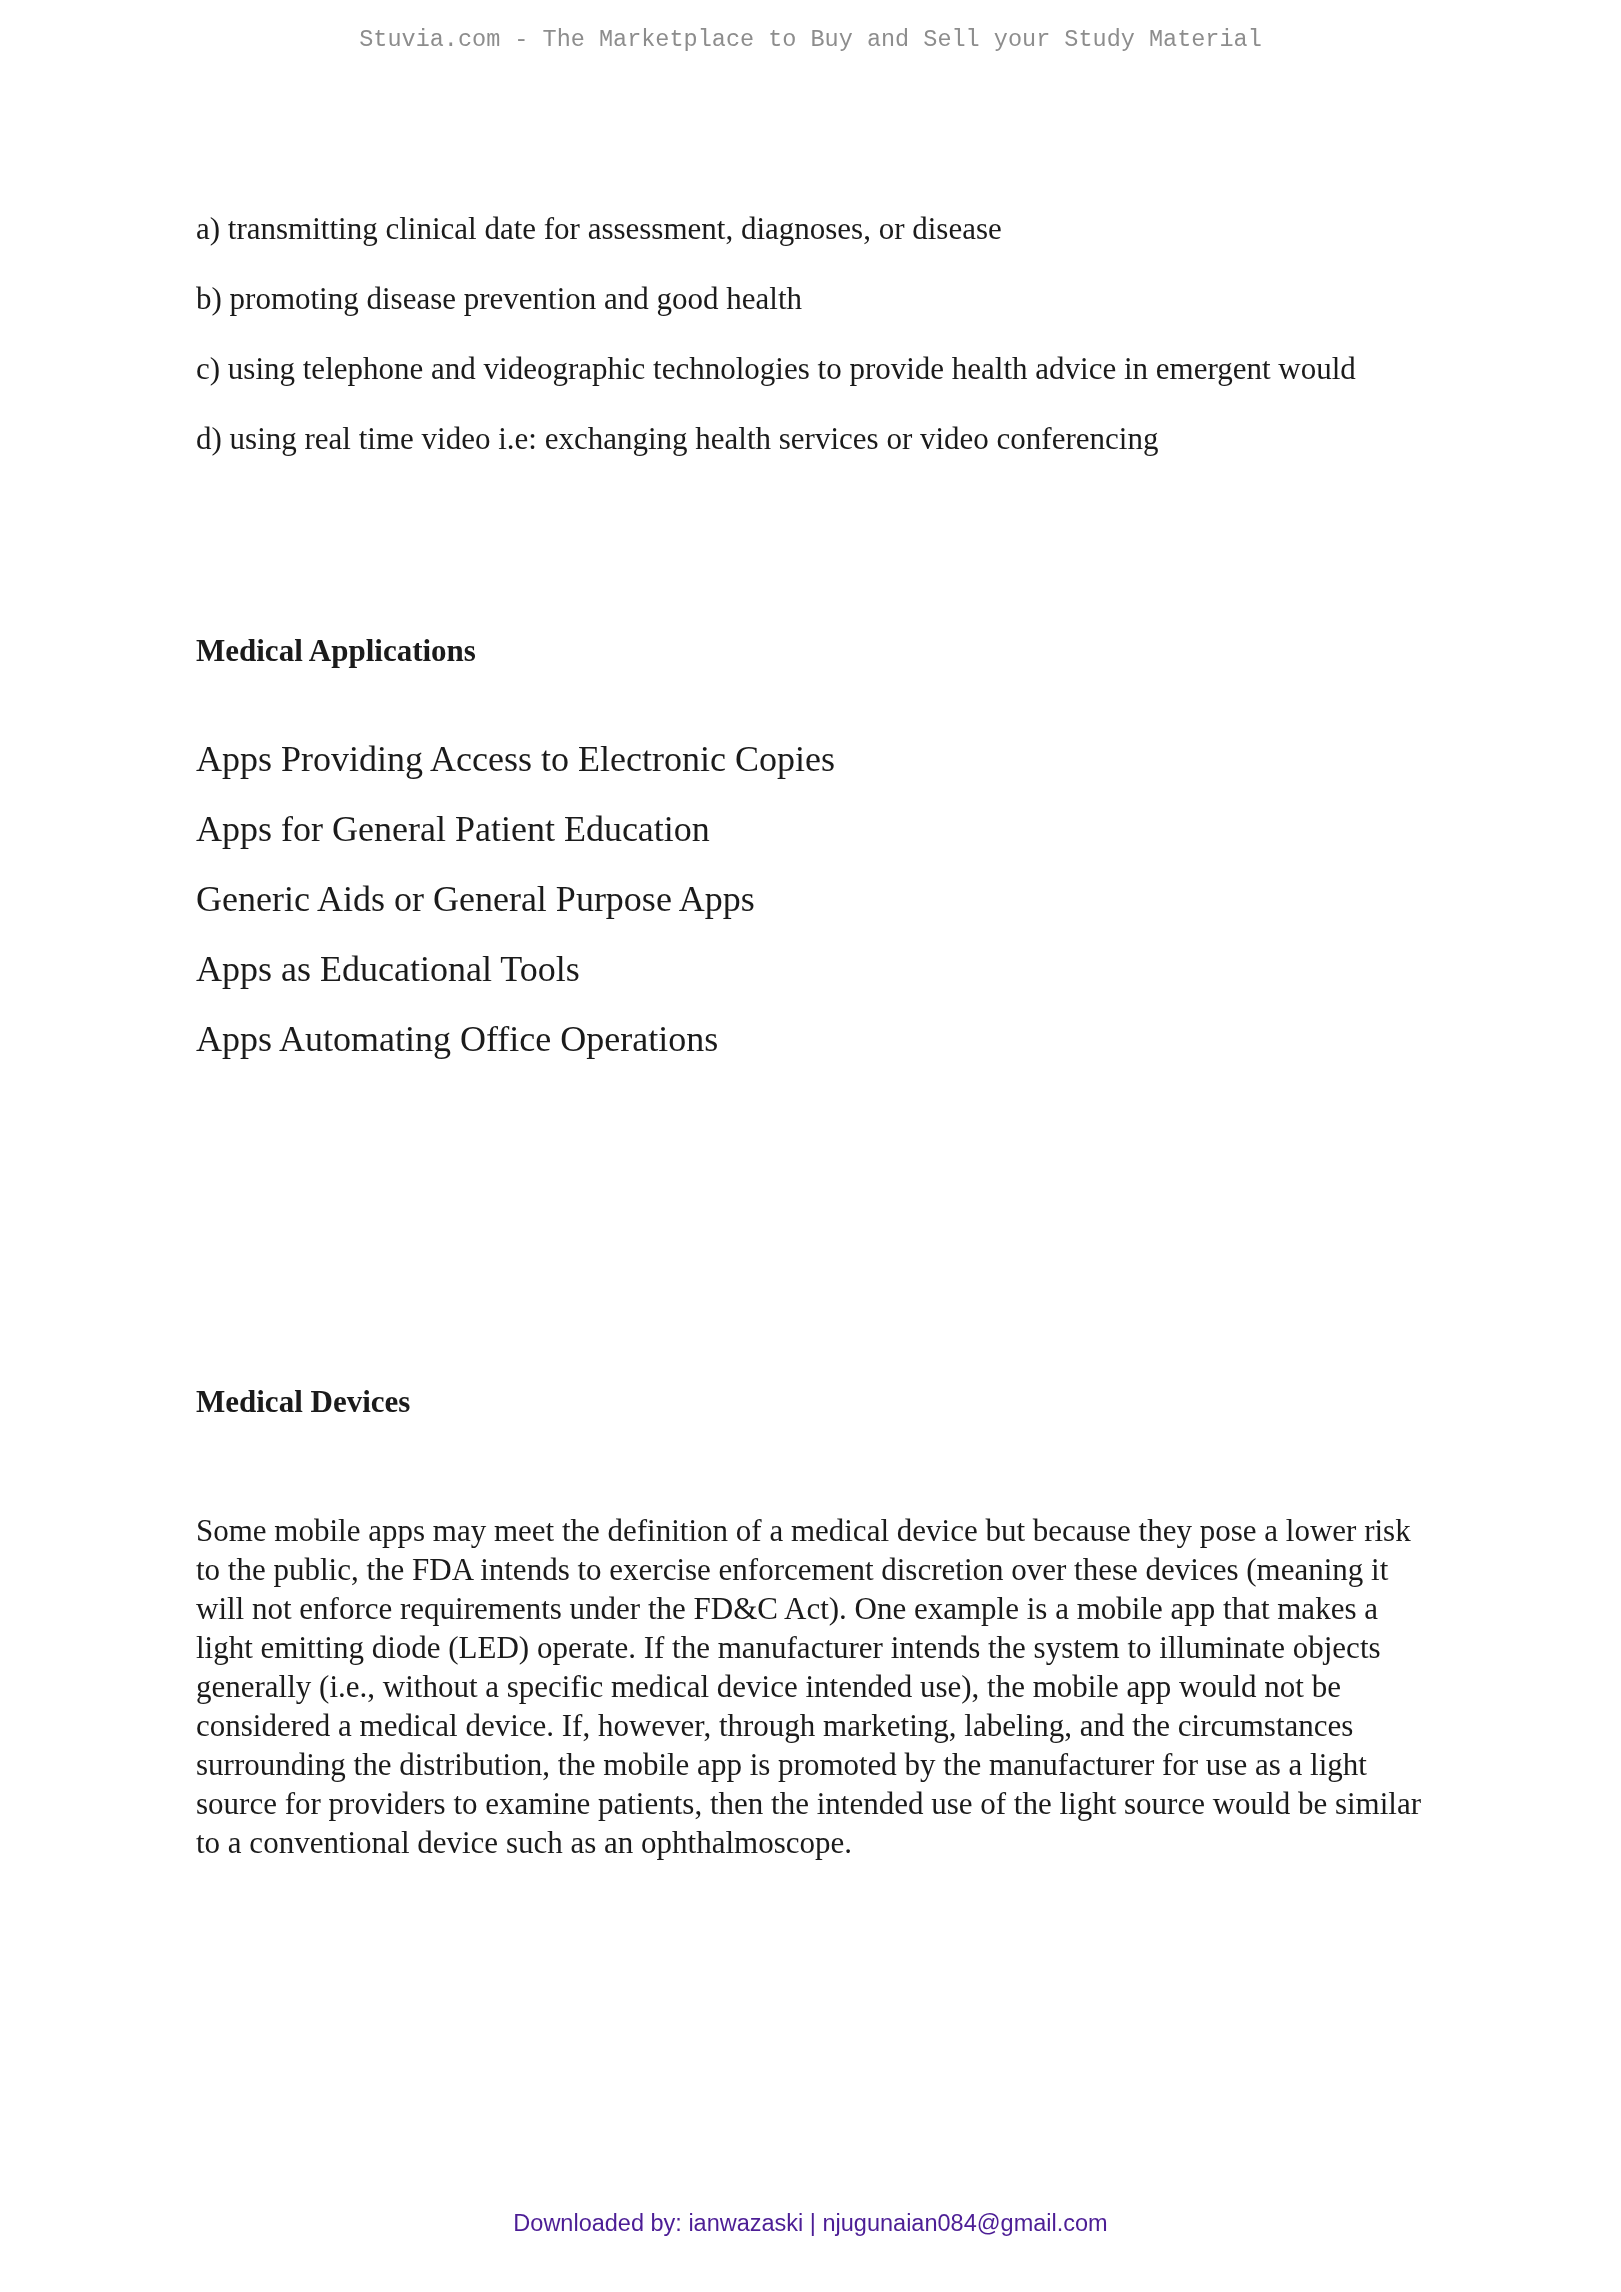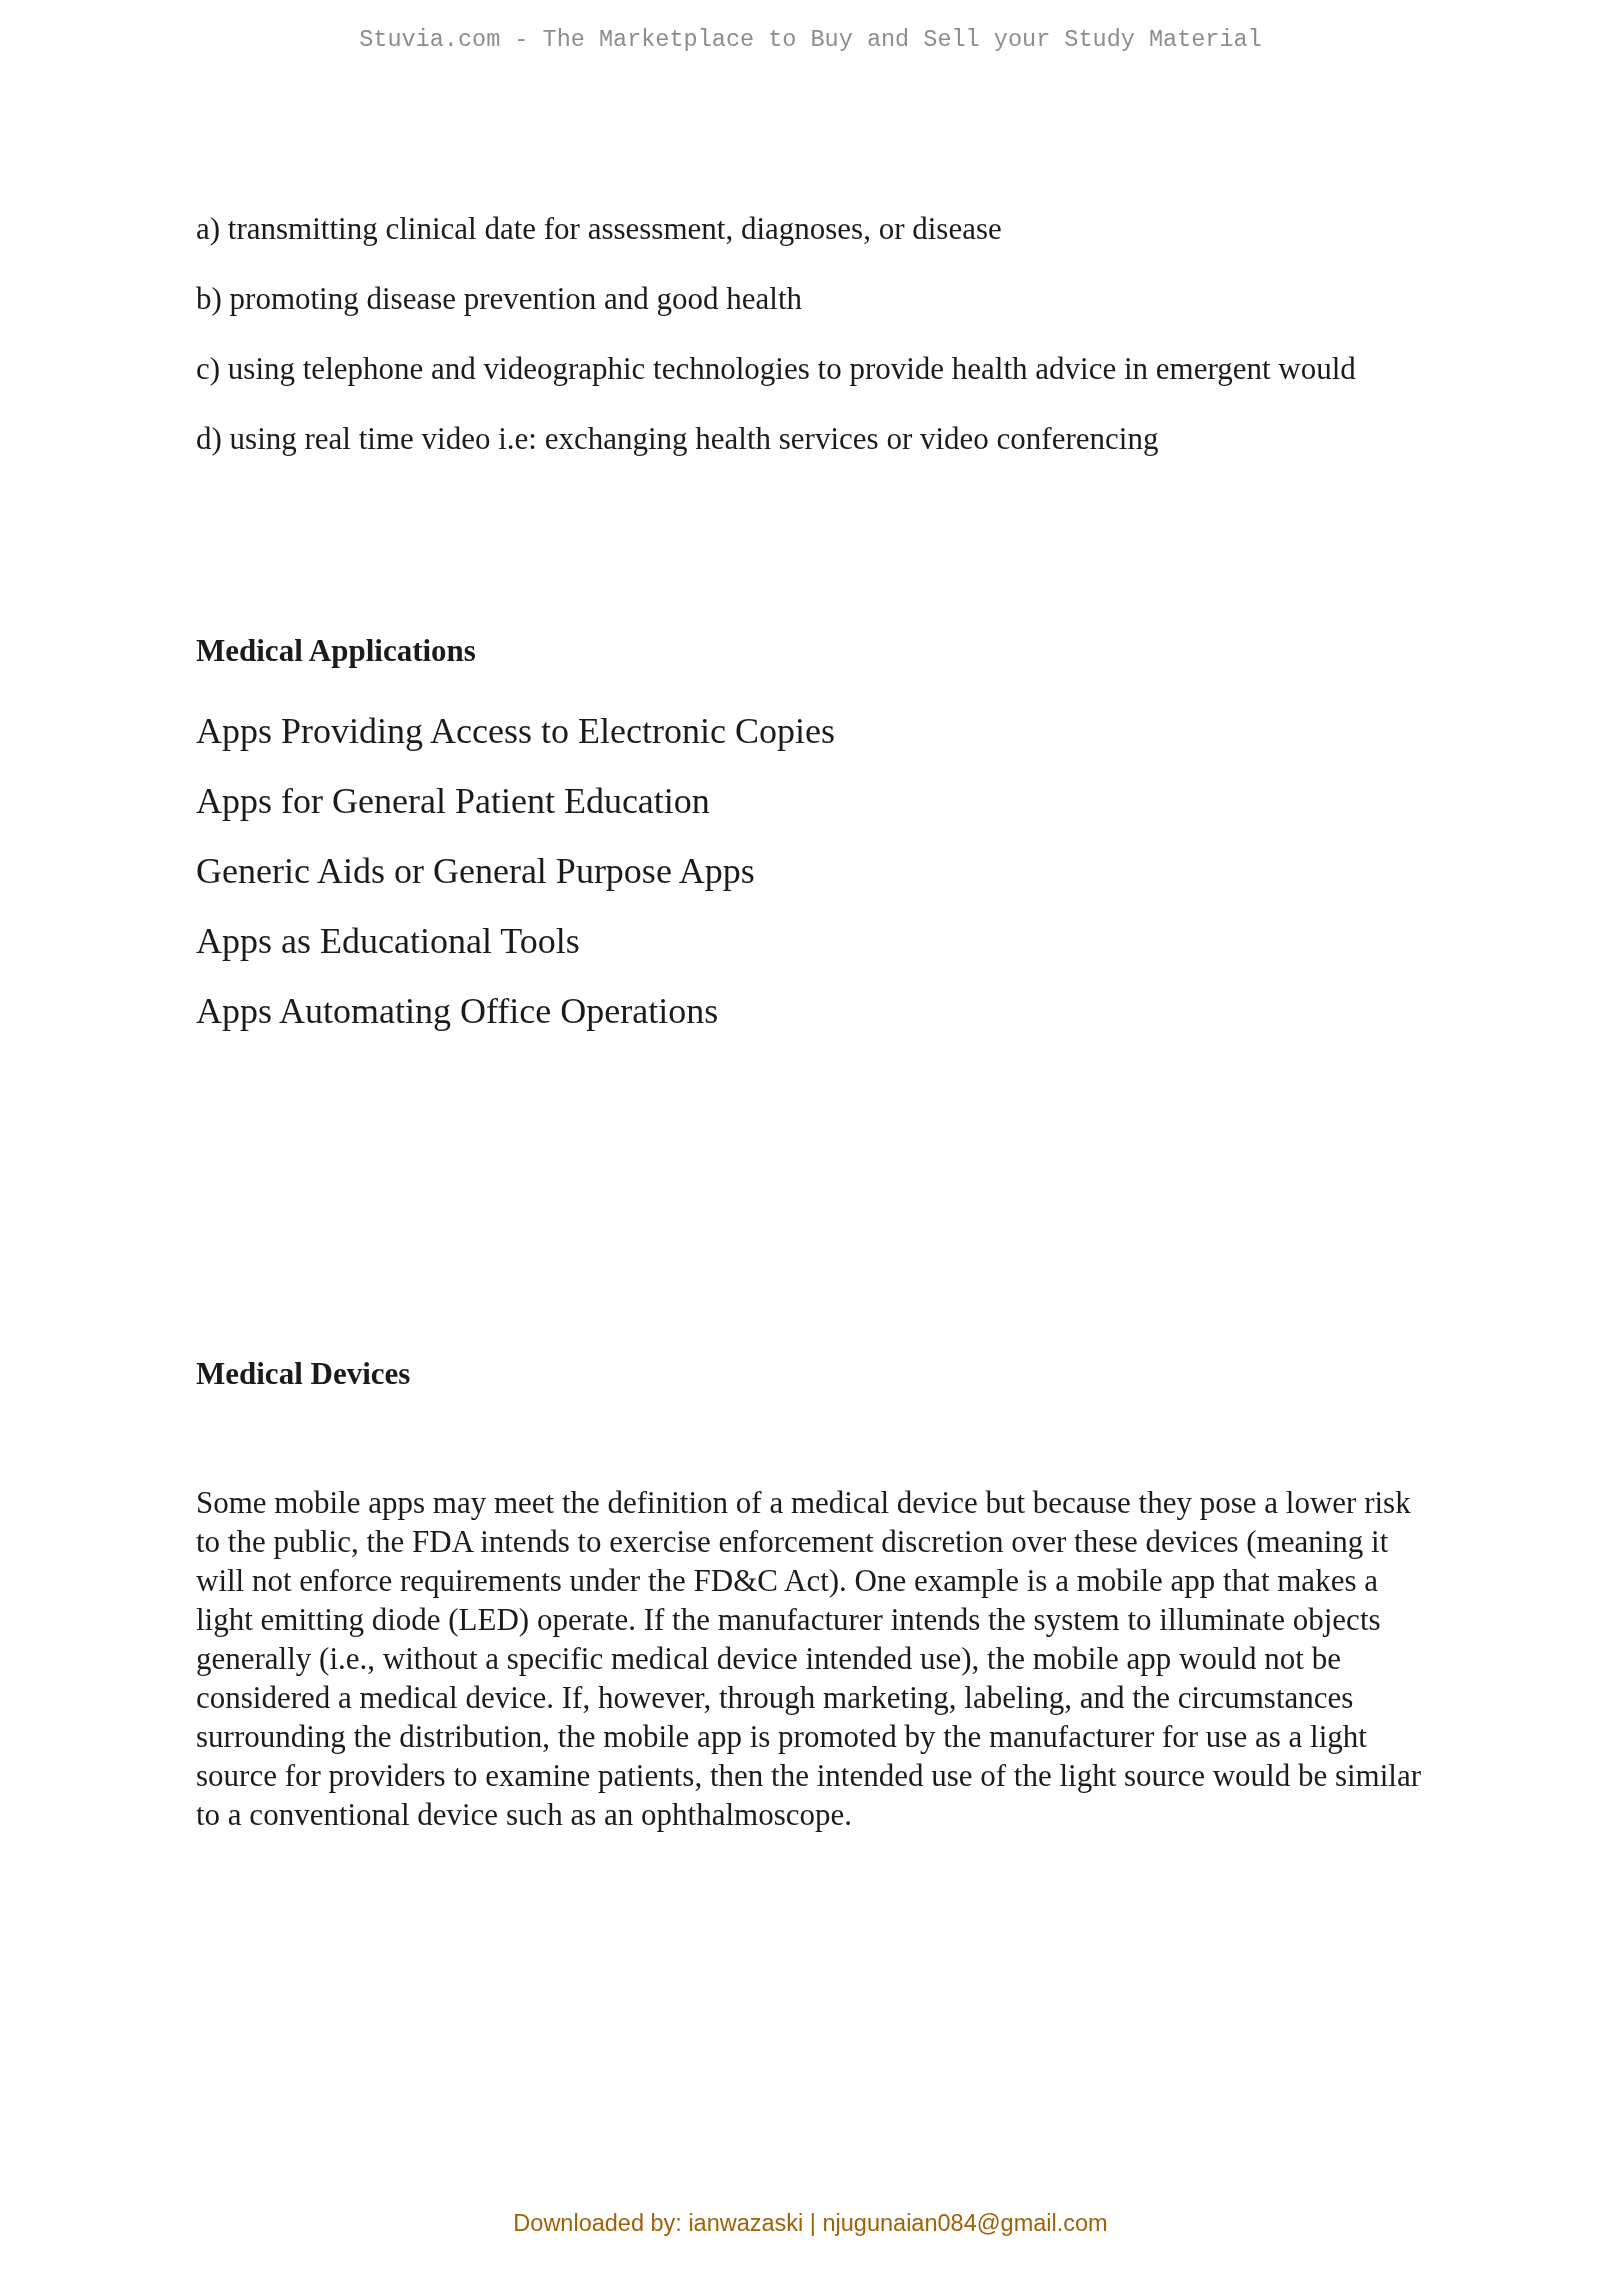--- a/index.html
+++ b/index.html
@@ -40,21 +40,21 @@
     white-space: nowrap;
   }
   .heading {
     font-size: 31px;
     line-height: 39px;
     font-weight: bold;
     margin: 0;
   }
   .h-apps {
     margin-top: 173px;
-    margin-bottom: 42px;
+    margin-bottom: 70px;
   }
   .app-item {
     margin: 0 0 31px 0;
     font-size: 36px;
     line-height: 39px;
     white-space: nowrap;
   }
   .h-devices {
     margin-top: 323px;
     margin-bottom: 90px;
@@ -66,21 +66,21 @@
     text-align: left;
   }
   .page-footer {
     position: absolute;
     left: 0;
     top: 2211px;
     width: 100%;
     text-align: center;
     font-family: "Liberation Sans", sans-serif;
     font-size: 23.5px;
-    color: #a16207;
+    color: #4c1d95;
   }
   .footer-line {
     margin: 0 0 15.7px 0;
     line-height: 25.5px;
   }
 </style>
 </head>
 <body>
 
 <div class="page">

